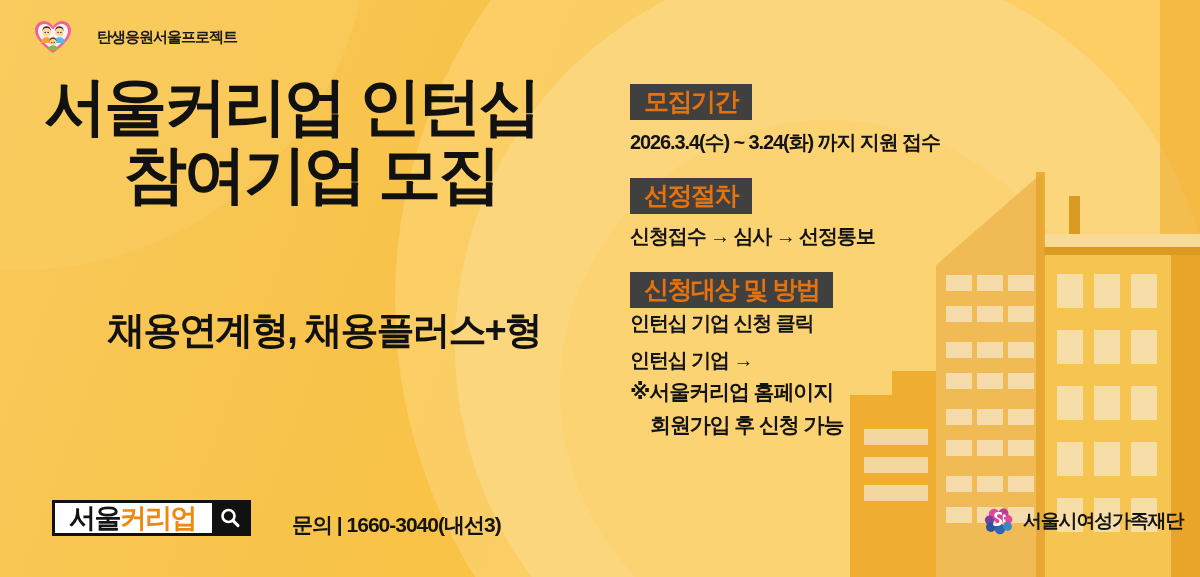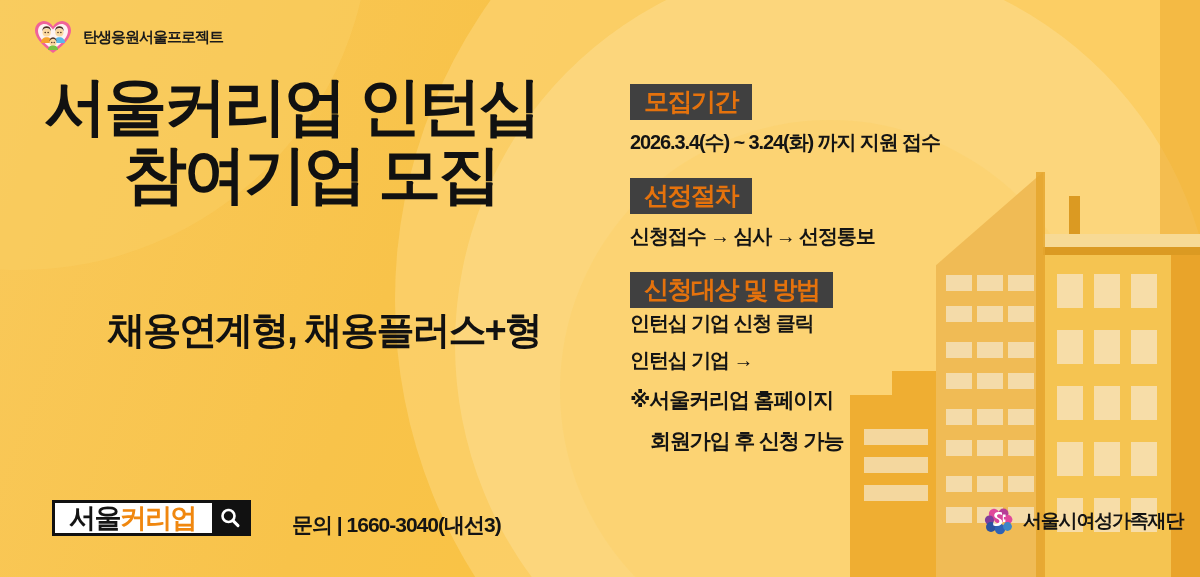--- a/index.html
+++ b/index.html
@@ -112,21 +112,21 @@
     position: absolute; left: 196px; bottom: 0; width: 9px; height: 405px; background: #E5A62E; opacity:.85;
   }
 
   
   .logos { position: absolute; left: 34px; top: 20px; display: flex; align-items: center; gap: 22px; }
   .logo-seoul { display: flex; align-items: center; gap: 6px; }
   .seoul-mark { width: 34px; height: 32px; position: relative; }
   .logo-seoul-text {
     font-size: 19px; font-weight: 700; color: #1a1a1a; letter-spacing: -0.5px; white-space: nowrap;
   }
-  .logo-project { display: flex; align-items: center; gap: 11px; }
+  .logo-project { display: flex; align-items: center; gap: 25px; }
   .heart-mark { width: 38px; height: 34px; position: relative; }
   .logo-project-text {
     font-size: 15px; font-weight: 800; color: #1a1a1a; letter-spacing: -1px; white-space: nowrap;
   }
 
   
   .headline { position: absolute; left: 44px; top: 72px; width: 560px; }
   .headline .line {
     font-size: 63px; font-weight: 900; color: #111111;
     letter-spacing: -3px; line-height: 1.08; white-space: nowrap;
@@ -143,21 +143,21 @@
   .tag {
     display: inline-block; background: #404040; color: #E5720C;
     font-size: 25px; font-weight: 900; letter-spacing: -1.5px;
     padding: 3px 14px 5px 14px; line-height: 1.12; white-space: nowrap;
   }
   .info-text {
     margin-top: 9px; font-size: 20px; font-weight: 800; color: #141414;
     letter-spacing: -1.1px; line-height: 1.36; white-space: nowrap;
   }
   .info-note {
-    margin-top: 12px; font-size: 21px; font-weight: 800; color: #141414;
+    margin-top: 4px; font-size: 21px; font-weight: 800; color: #141414;
     letter-spacing: -1.1px; line-height: 1.38; white-space: nowrap;
   }
 
   
   .searchbox {
     position: absolute; left: 52px; top: 500px;
     display: flex; align-items: center;
     background: #ffffff; border: 3px solid #111111;
     height: 36px; padding: 0 0 0 14px; box-sizing: border-box;
   }

